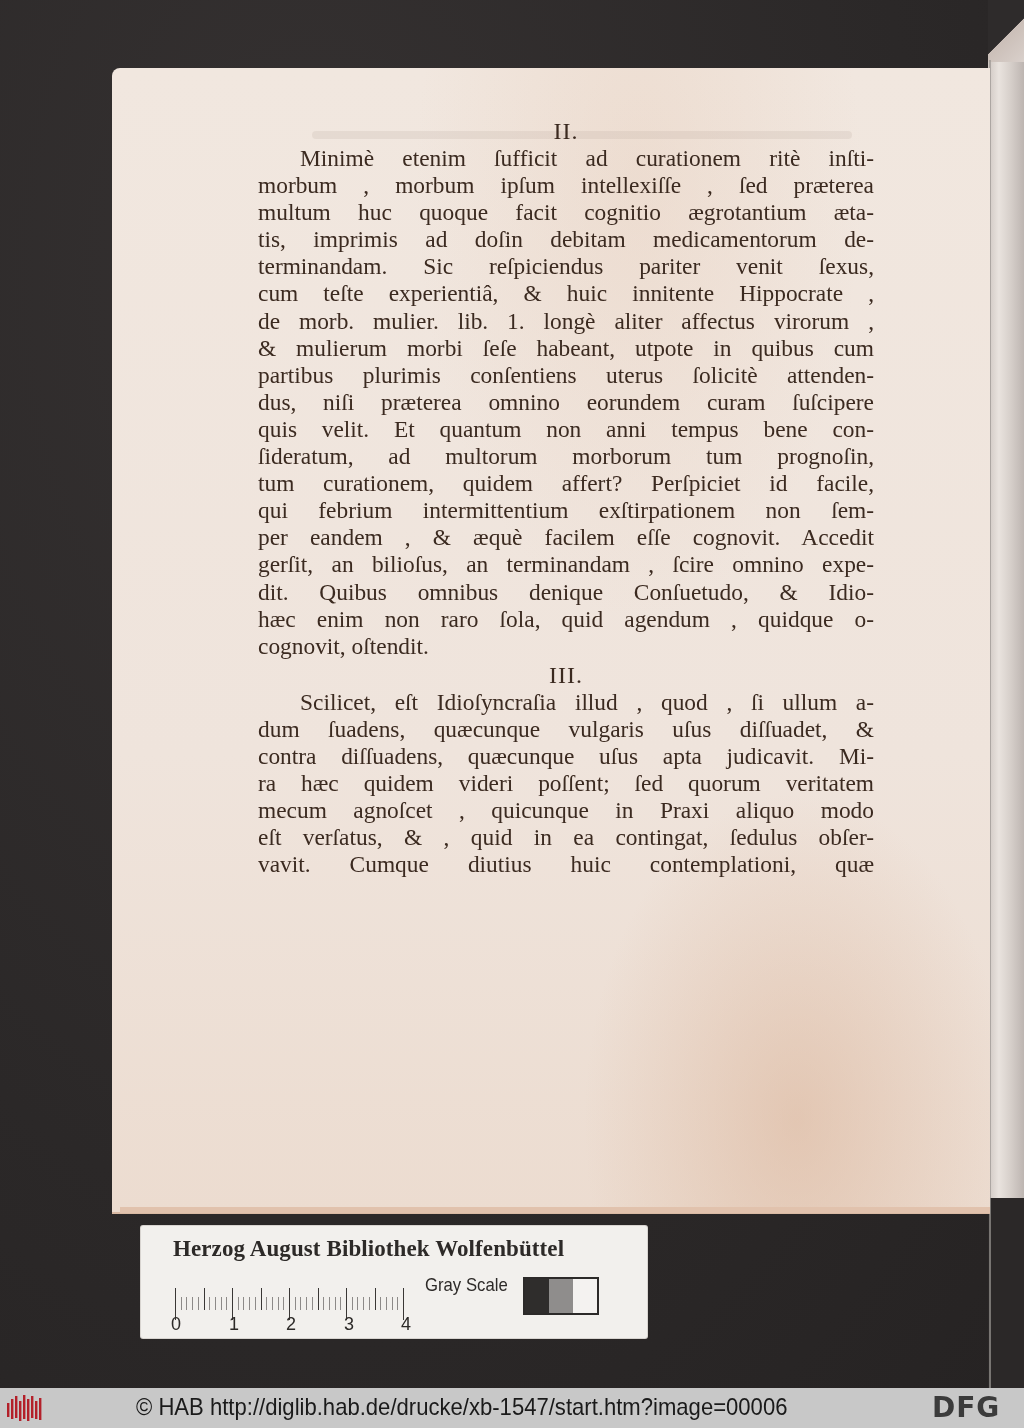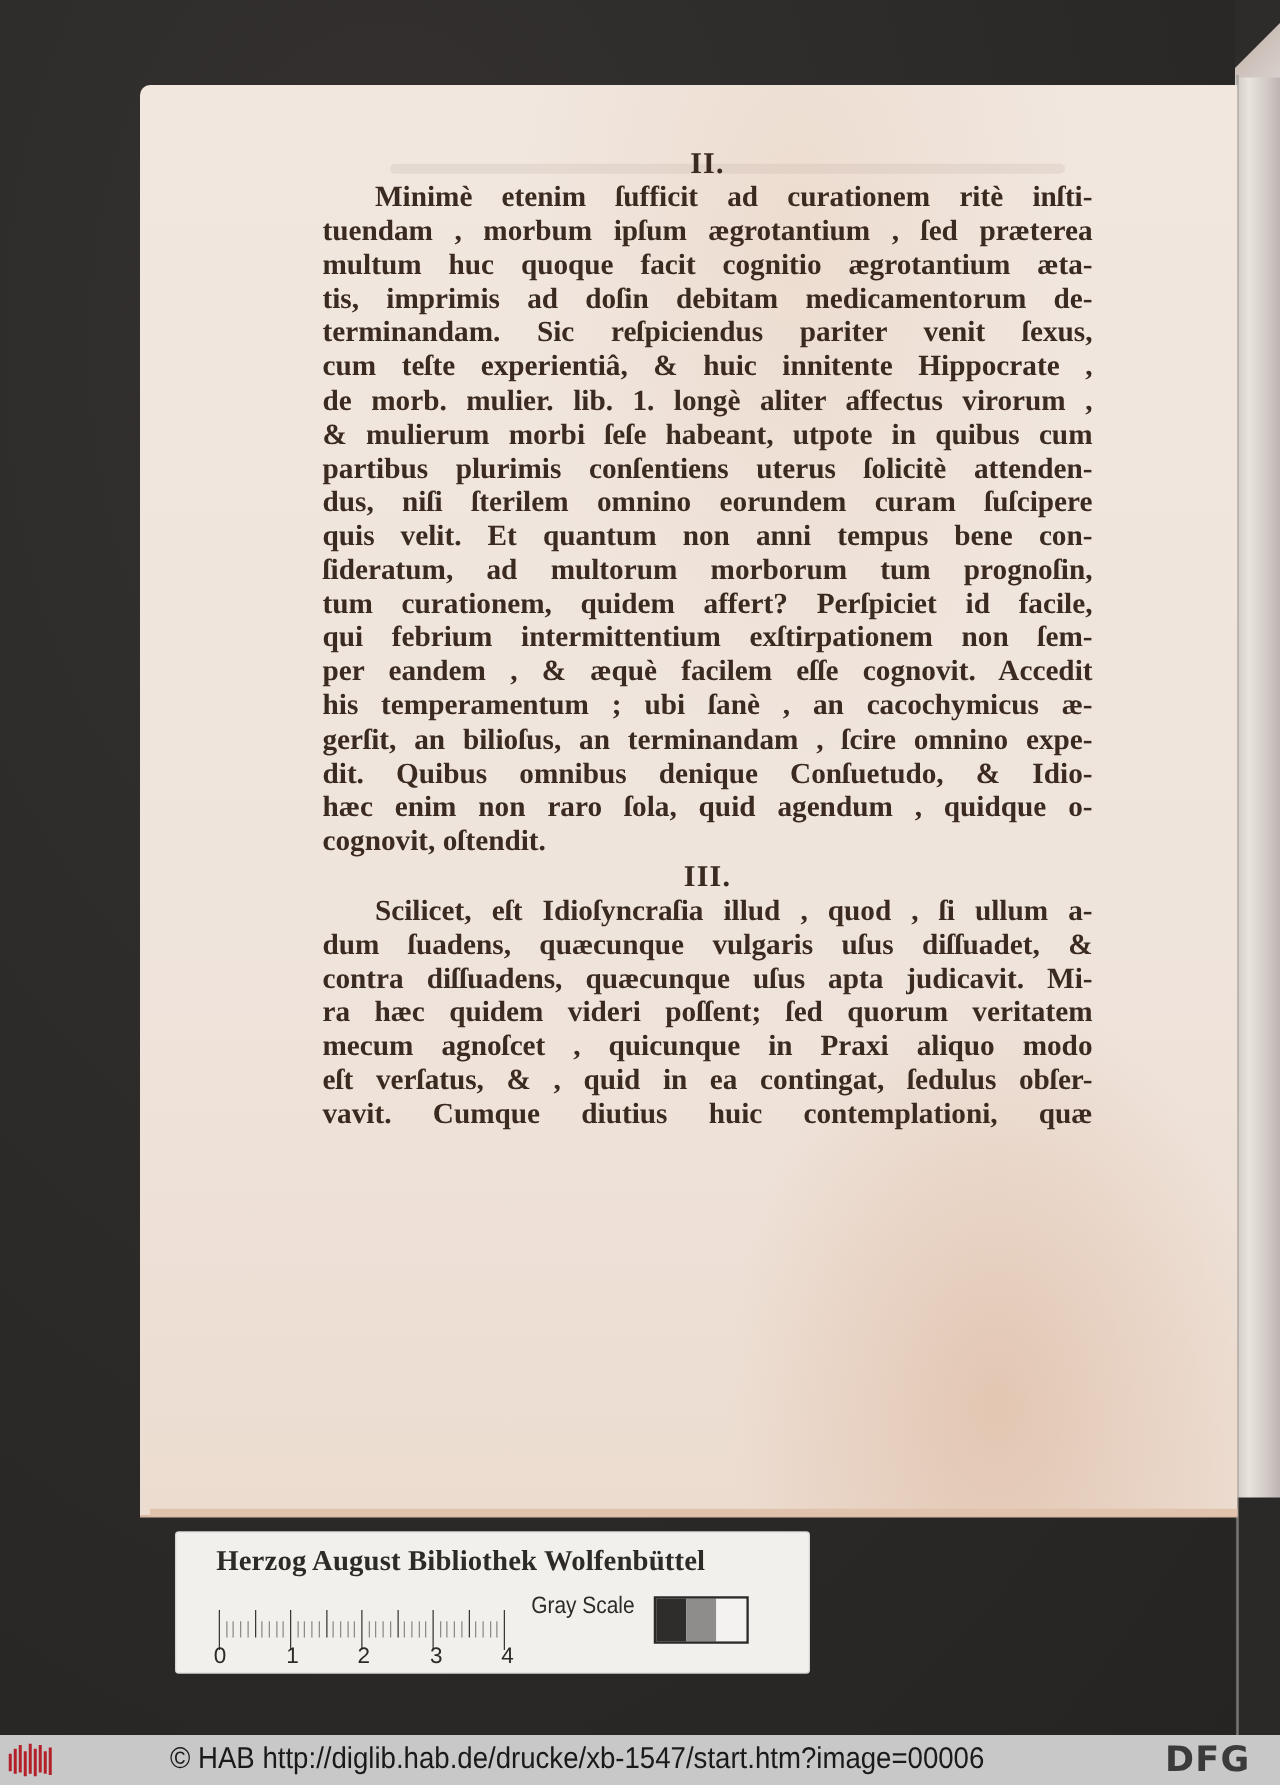--- a/index.html
+++ b/index.html
@@ -40,21 +40,20 @@
   }
   .page-bottom-edge {
     position:absolute; left:120px; top:1207px; width:870px; height:6px;
     background:#e1c2ad;
   }
   .text-block {
     position:absolute; left:258px; top:118px; width:616px;
     color:#3b2a20;
     font-size:23.4px;
     line-height:27.1px;
-    font-weight:bold;
   }
   .heading {
     text-align:center; font-size:24px; line-height:27px; margin:0;
     letter-spacing:1px;
   }
   .line {
     display:block; white-space:nowrap; text-align:justify;
     text-align-last:justify; height:27.1px;
   }
   .line.last { text-align-last:left; }
@@ -127,35 +126,34 @@
 
 <div class="page"></div>
 <div class="page-bottom-edge"></div>
 <div class="ghost-top"></div>
 
 <div class="text-block">
   <div>
     <p class="heading">II.</p>
     <div id="sec0-lines">
         <span class="line indent">Minimè etenim ſufficit ad curationem ritè inſti-</span>
-        <span class="line">tuendam , morbum ipſum ægrotantium , ſed præterea</span>
+        <span class="line">morbum , morbum ipſum intellexiſſe , ſed præterea</span>
         <span class="line">multum huc quoque facit cognitio ægrotantium æta-</span>
         <span class="line">tis, imprimis ad doſin debitam medicamentorum de-</span>
         <span class="line">terminandam.   Sic reſpiciendus pariter venit ſexus,</span>
         <span class="line">cum teſte experientiâ, &amp; huic innitente Hippocrate ,</span>
         <span class="line">de morb. mulier. lib. 1. longè aliter affectus virorum ,</span>
         <span class="line">&amp; mulierum morbi ſeſe habeant, utpote in quibus cum</span>
         <span class="line">partibus plurimis conſentiens uterus ſolicitè attenden-</span>
-        <span class="line">dus, niſi ſterilem omnino eorundem curam ſuſcipere</span>
+        <span class="line">dus, niſi præterea omnino eorundem curam ſuſcipere</span>
         <span class="line">quis velit.   Et quantum non anni tempus bene con-</span>
         <span class="line">ſideratum, ad multorum morborum tum prognoſin,</span>
         <span class="line">tum curationem, quidem affert? Perſpiciet id facile,</span>
         <span class="line">qui febrium intermittentium exſtirpationem non ſem-</span>
         <span class="line">per eandem , &amp; æquè facilem eſſe cognovit.   Accedit</span>
-        <span class="line">his temperamentum ; ubi ſanè , an cacochymicus æ-</span>
         <span class="line">gerſit, an bilioſus, an terminandam , ſcire omnino expe-</span>
         <span class="line">dit.   Quibus omnibus denique Conſuetudo, &amp; Idio-</span>
         <span class="line">hæc enim non raro ſola, quid agendum , quidque o-</span>
         <span class="line last">cognovit, oſtendit.</span>
       </div>
   </div>
   <div class="spacer-sec3"></div>
   <div>
     <p class="heading">III.</p>
     <div id="sec1-lines">

